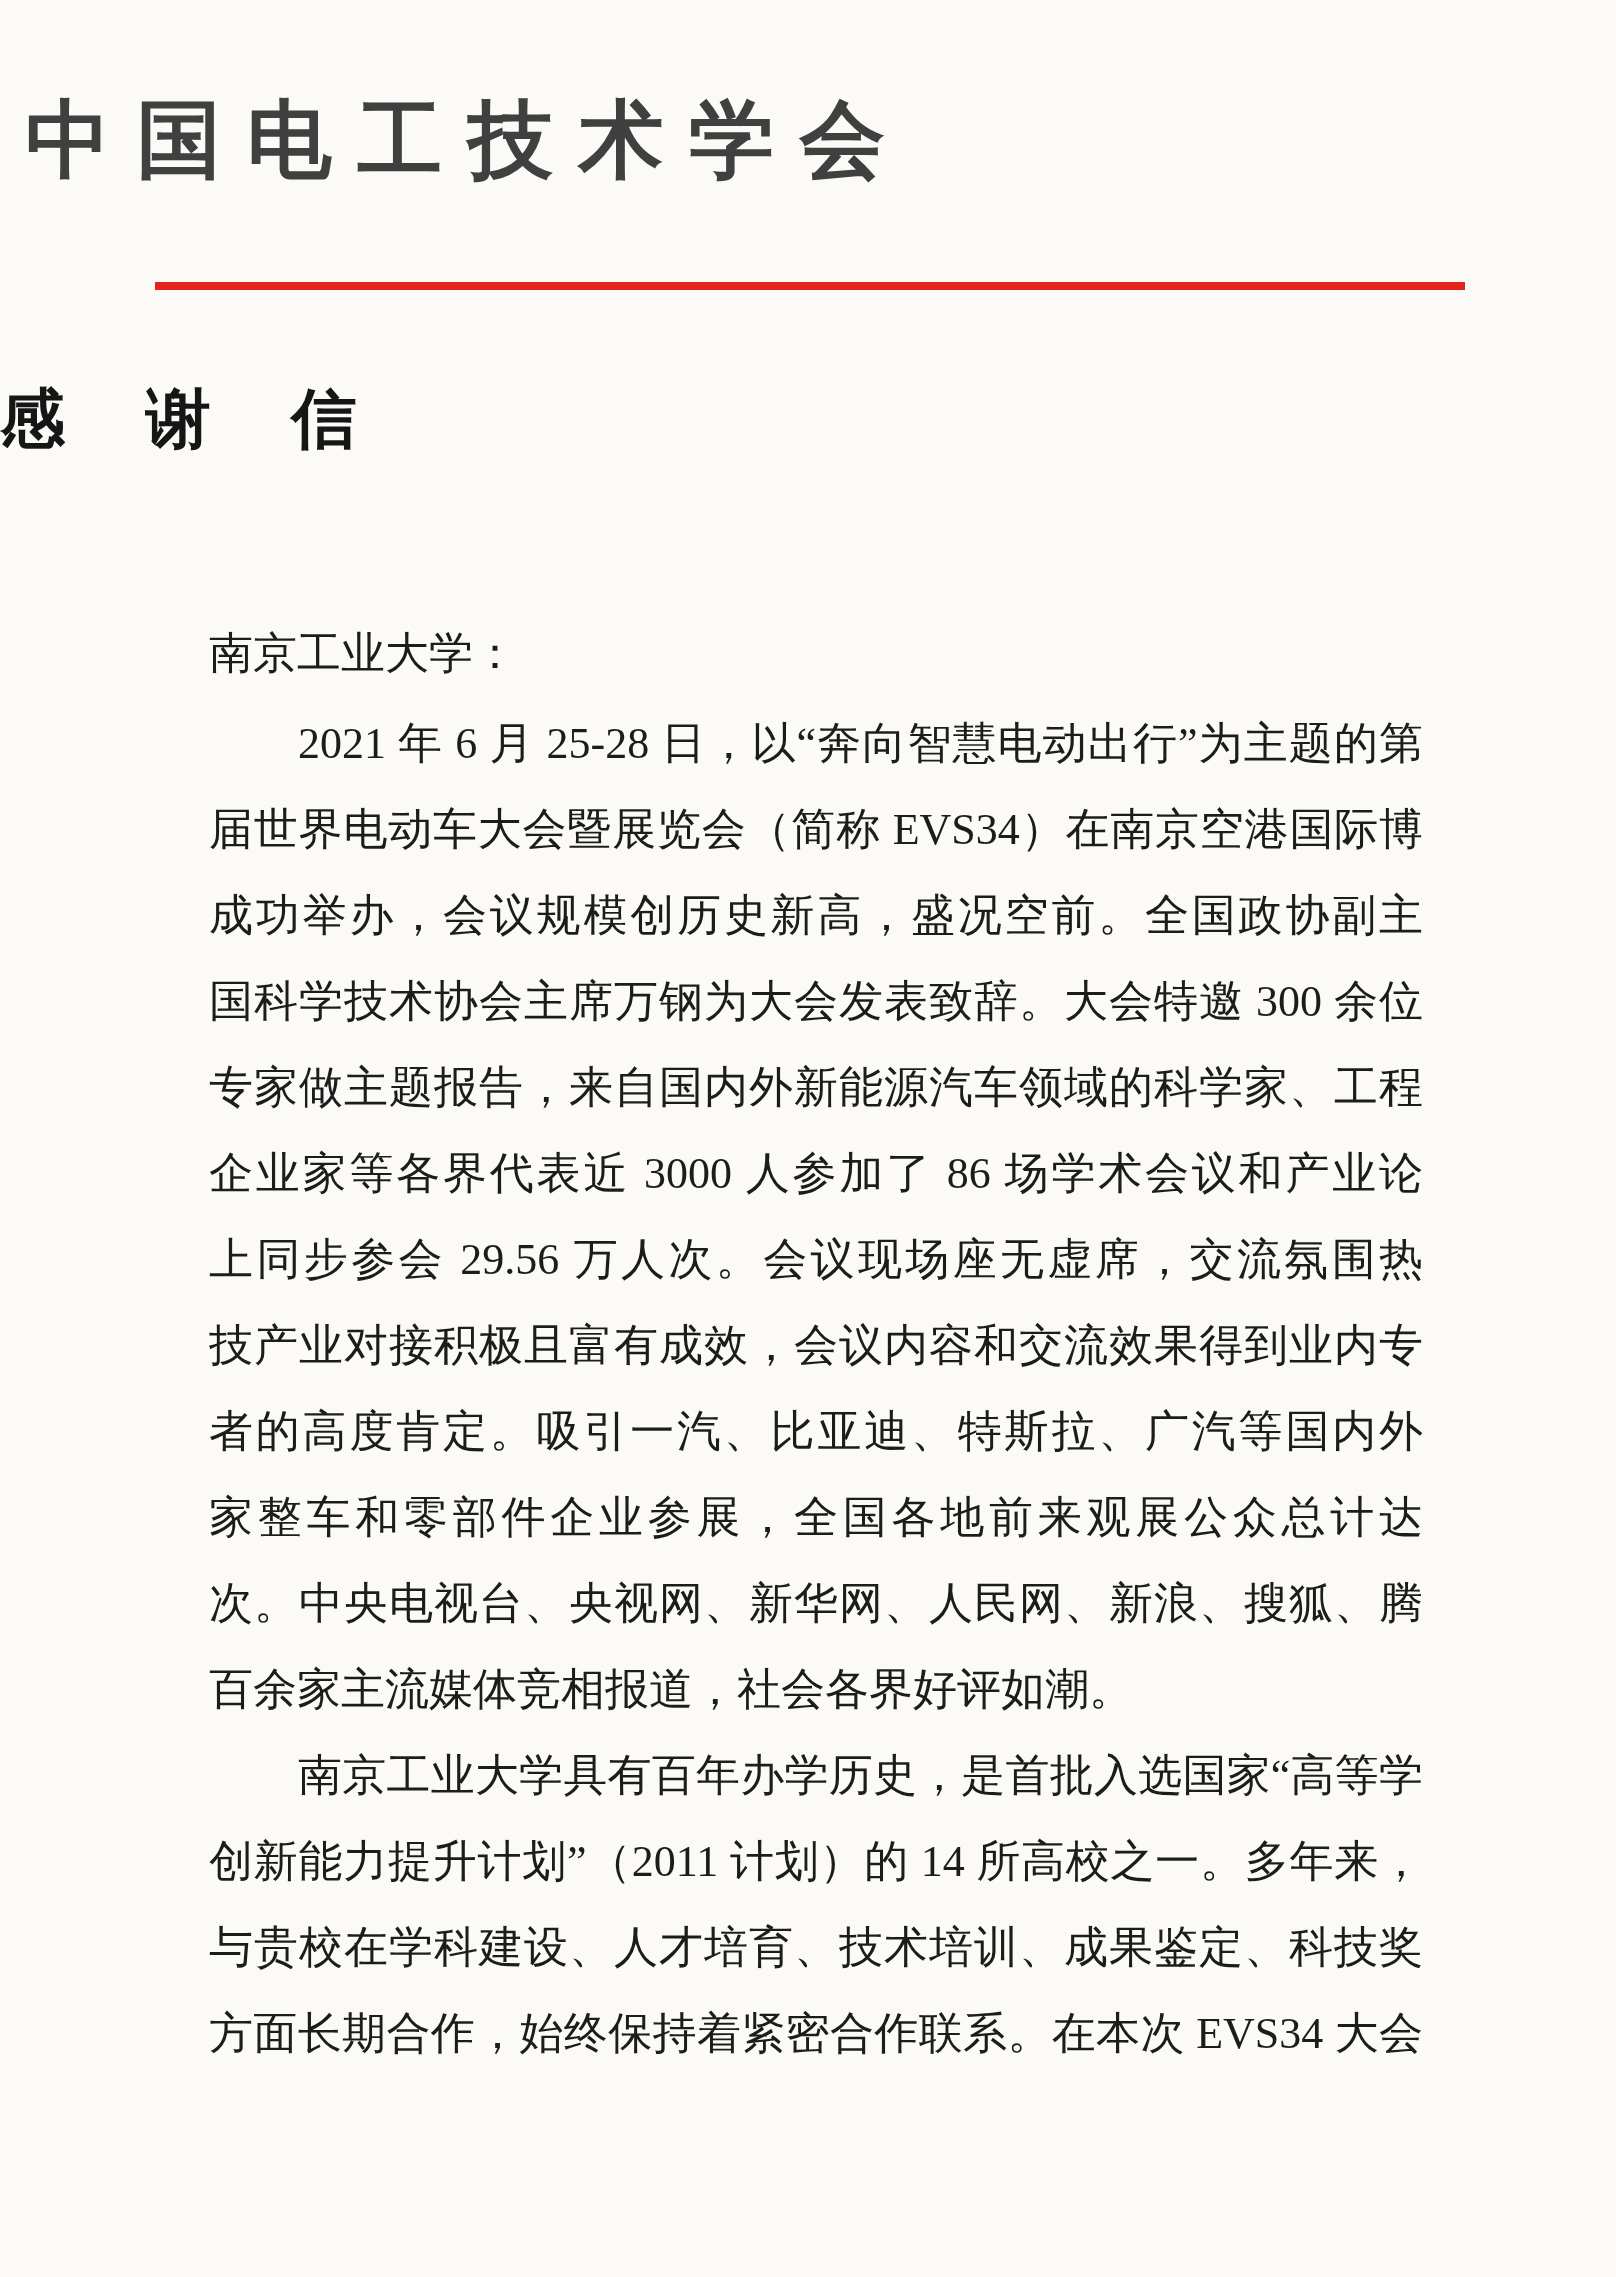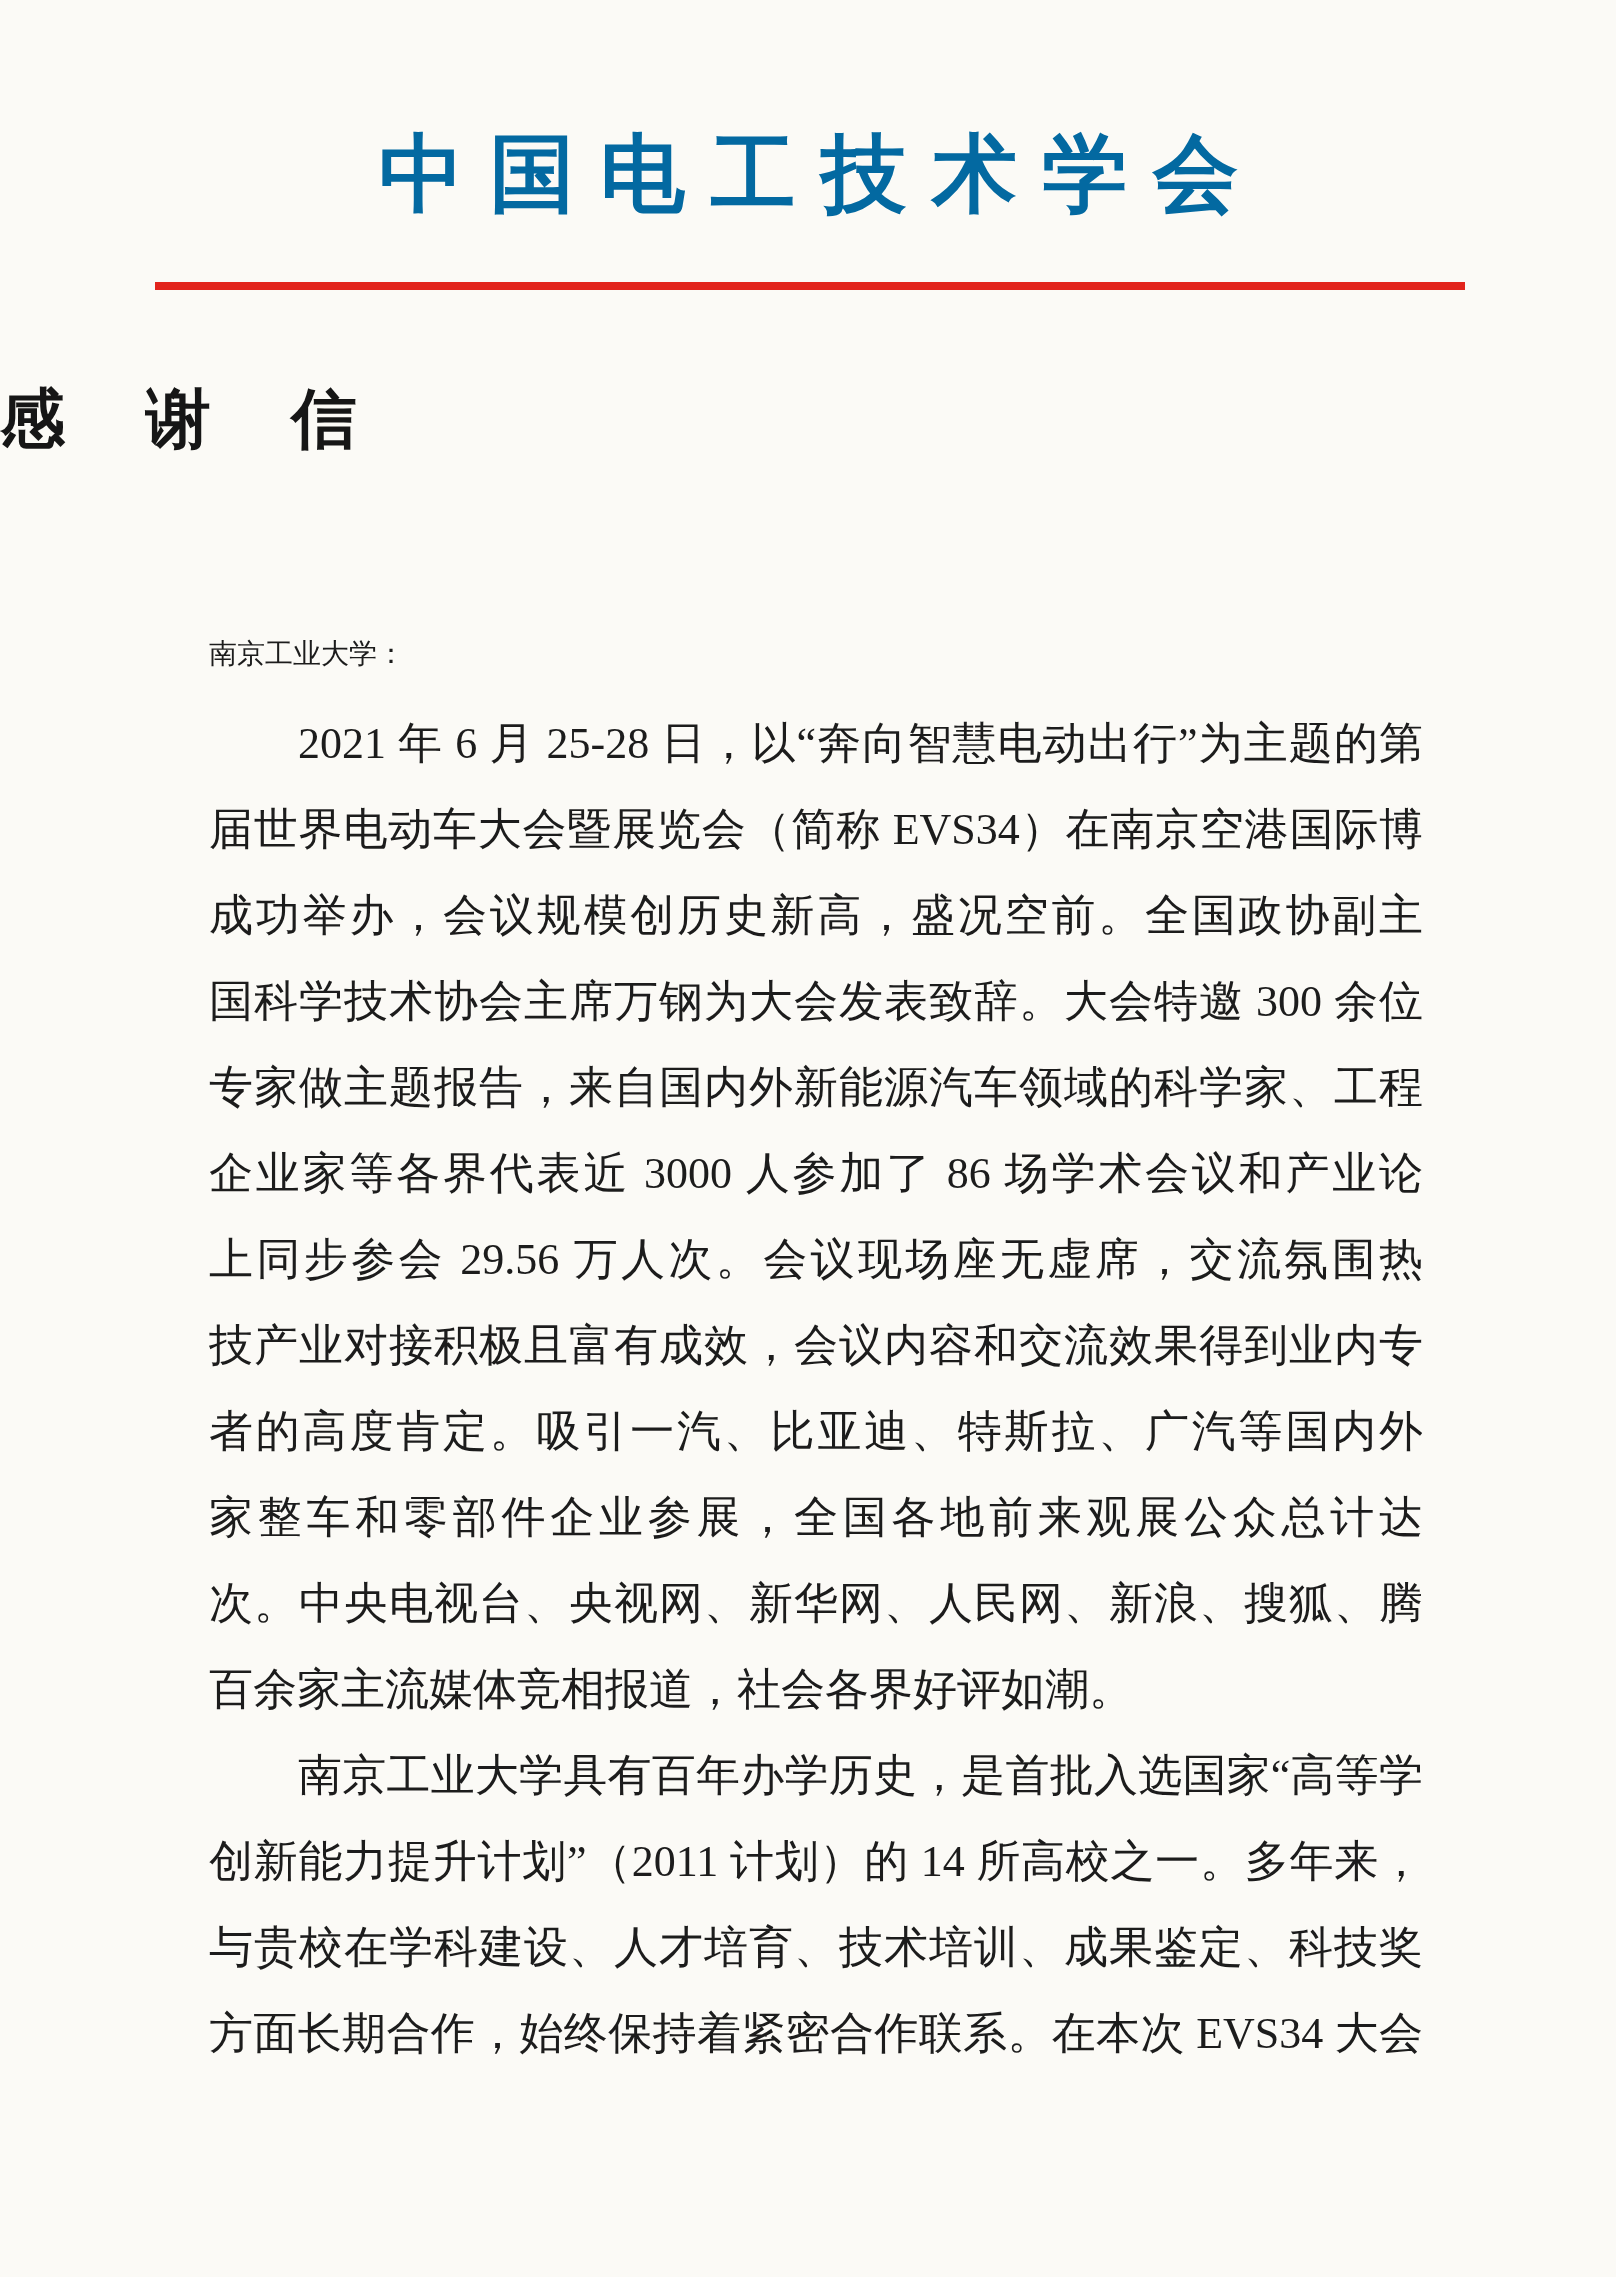--- a/index.html
+++ b/index.html
@@ -14,30 +14,28 @@
     font-family: "Liberation Serif", serif;
     color: #1f1f1f;
   }
 
   
   .org-name {
     position: absolute;
     top: 97px;
     left: 0;
     width: 100%;
-    text-align: center;
     font-family: "Liberation Serif", serif;
     font-weight: 700;
     font-size: 85px;
     line-height: 87px;
     letter-spacing: 25.6px;
     padding-left: 25.6px; 
-    color: #0369a1;
+    color: #404040;
     white-space: nowrap;
-    margin-top: 34px;
   }
 
   .header-rule {
     position: absolute;
     top: 282px;
     left: 155px;
     width: 1310px;
     height: 7.9px;
     background: #e2241c;
   }
@@ -56,21 +54,21 @@
     letter-spacing: 7.9px;
     color: #161616;
     white-space: nowrap;
   }
 
   
   .salutation {
     position: absolute;
     top: 611px;
     left: 209px;
-    font-size: 28px;
+    font-size: 44px;
     line-height: 86px;
     color: #1c1c1c;
     white-space: nowrap;
     text-align: center;
   }
 
   .letter-body {
     position: absolute;
     top: 701px;
     left: 209px;

